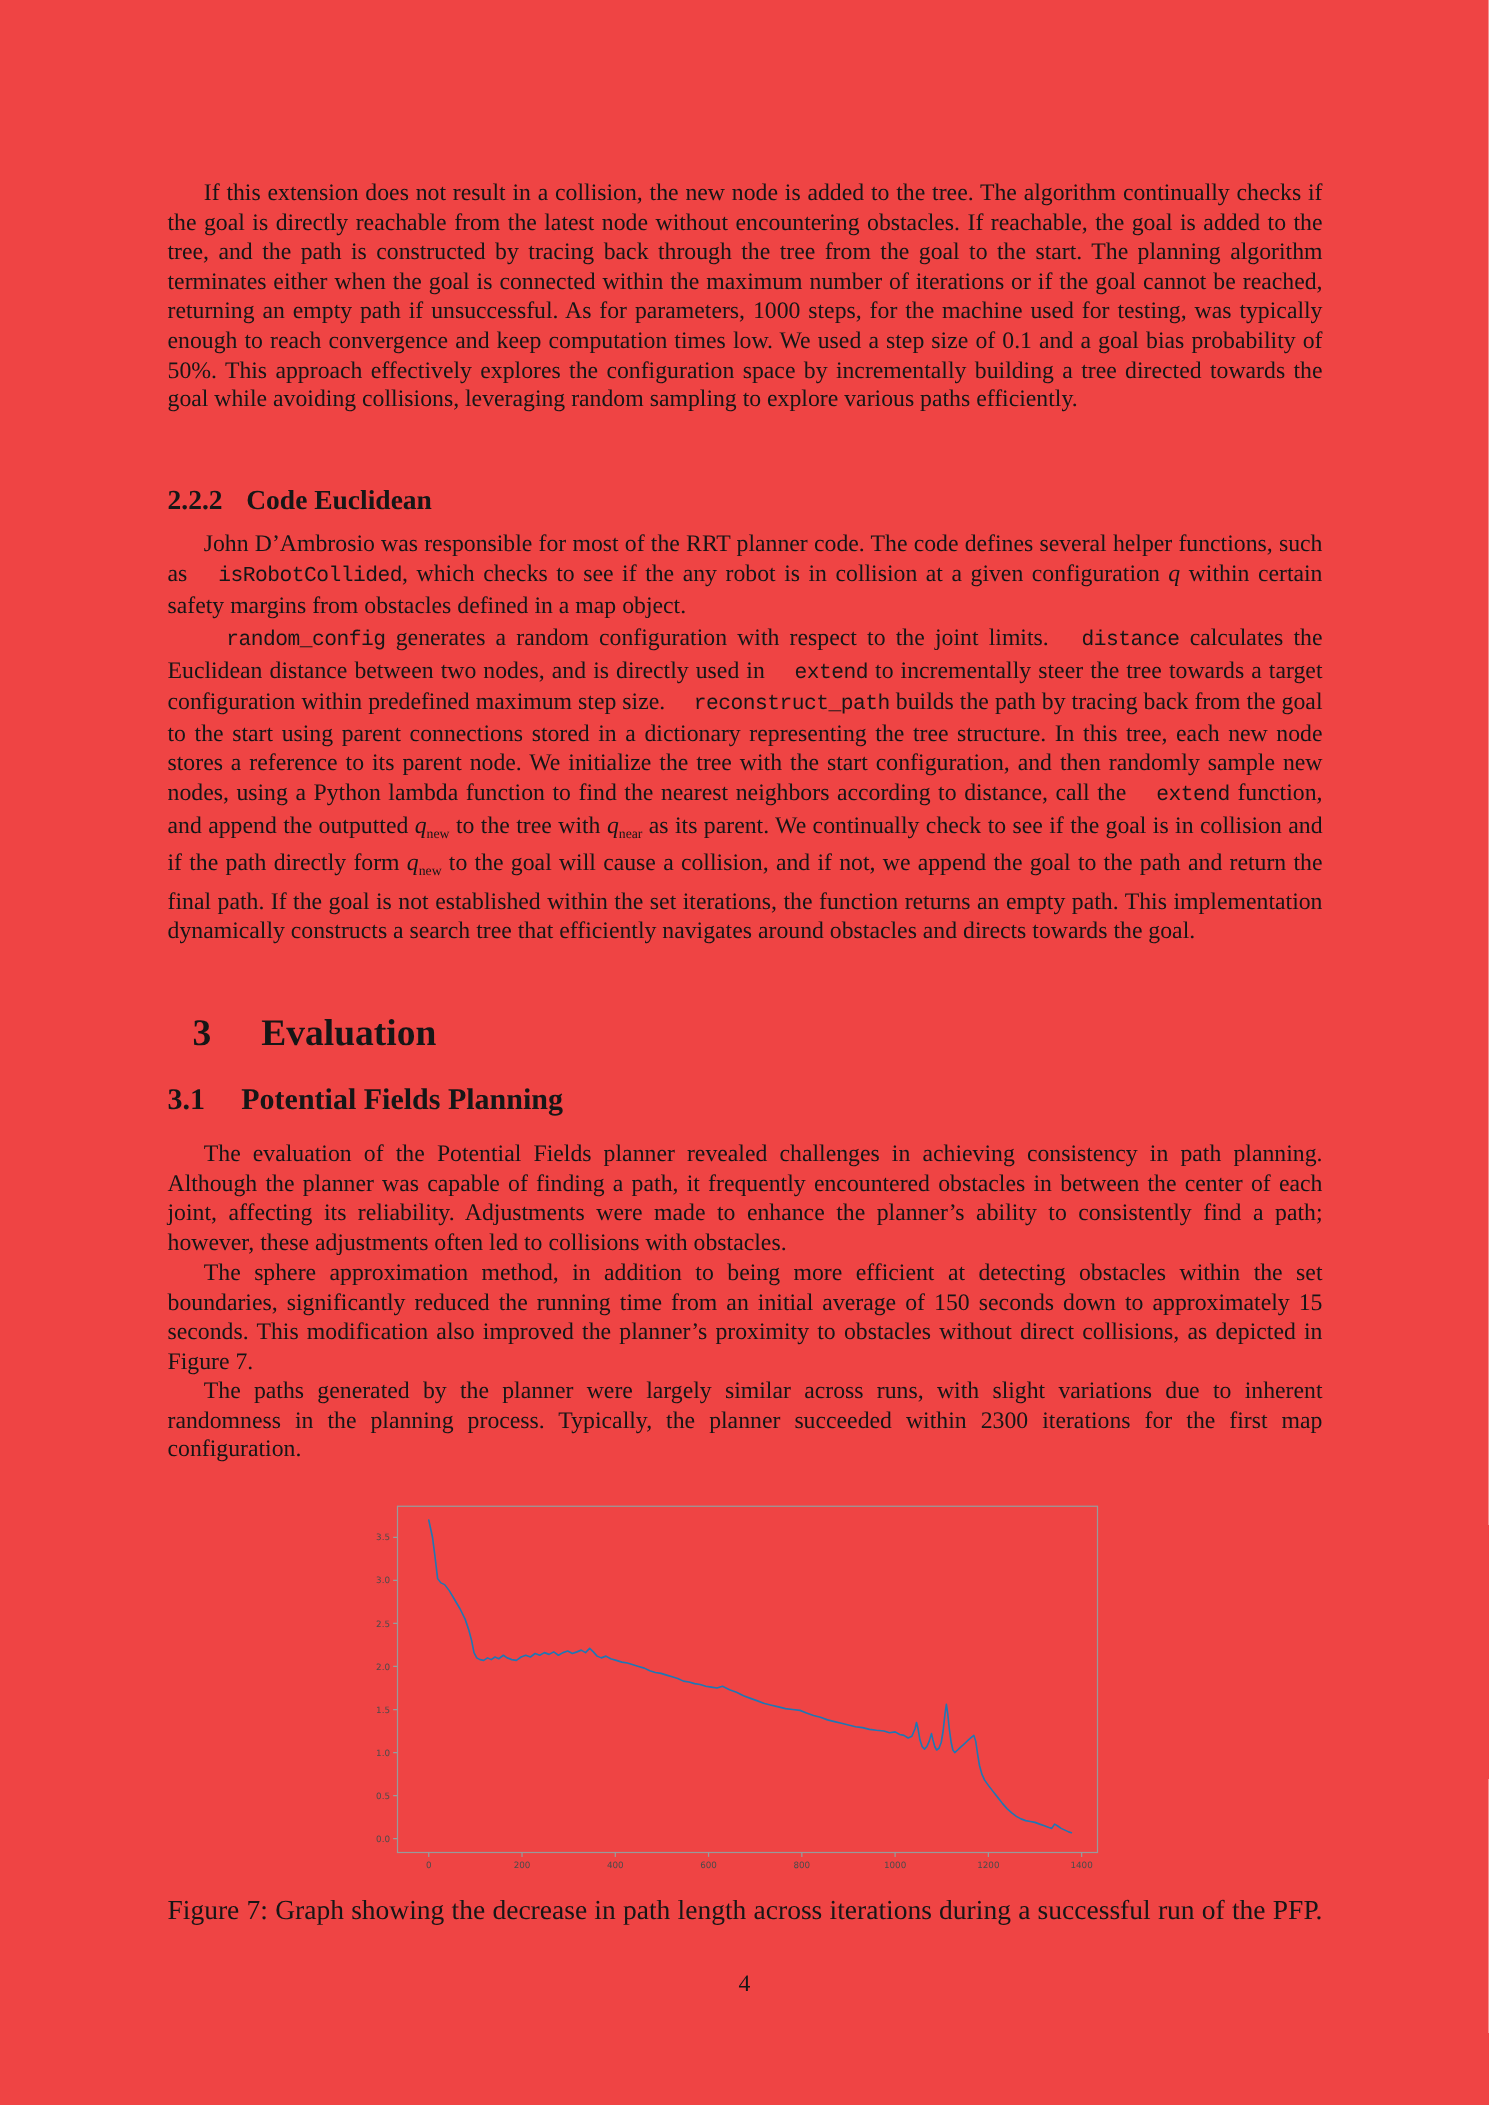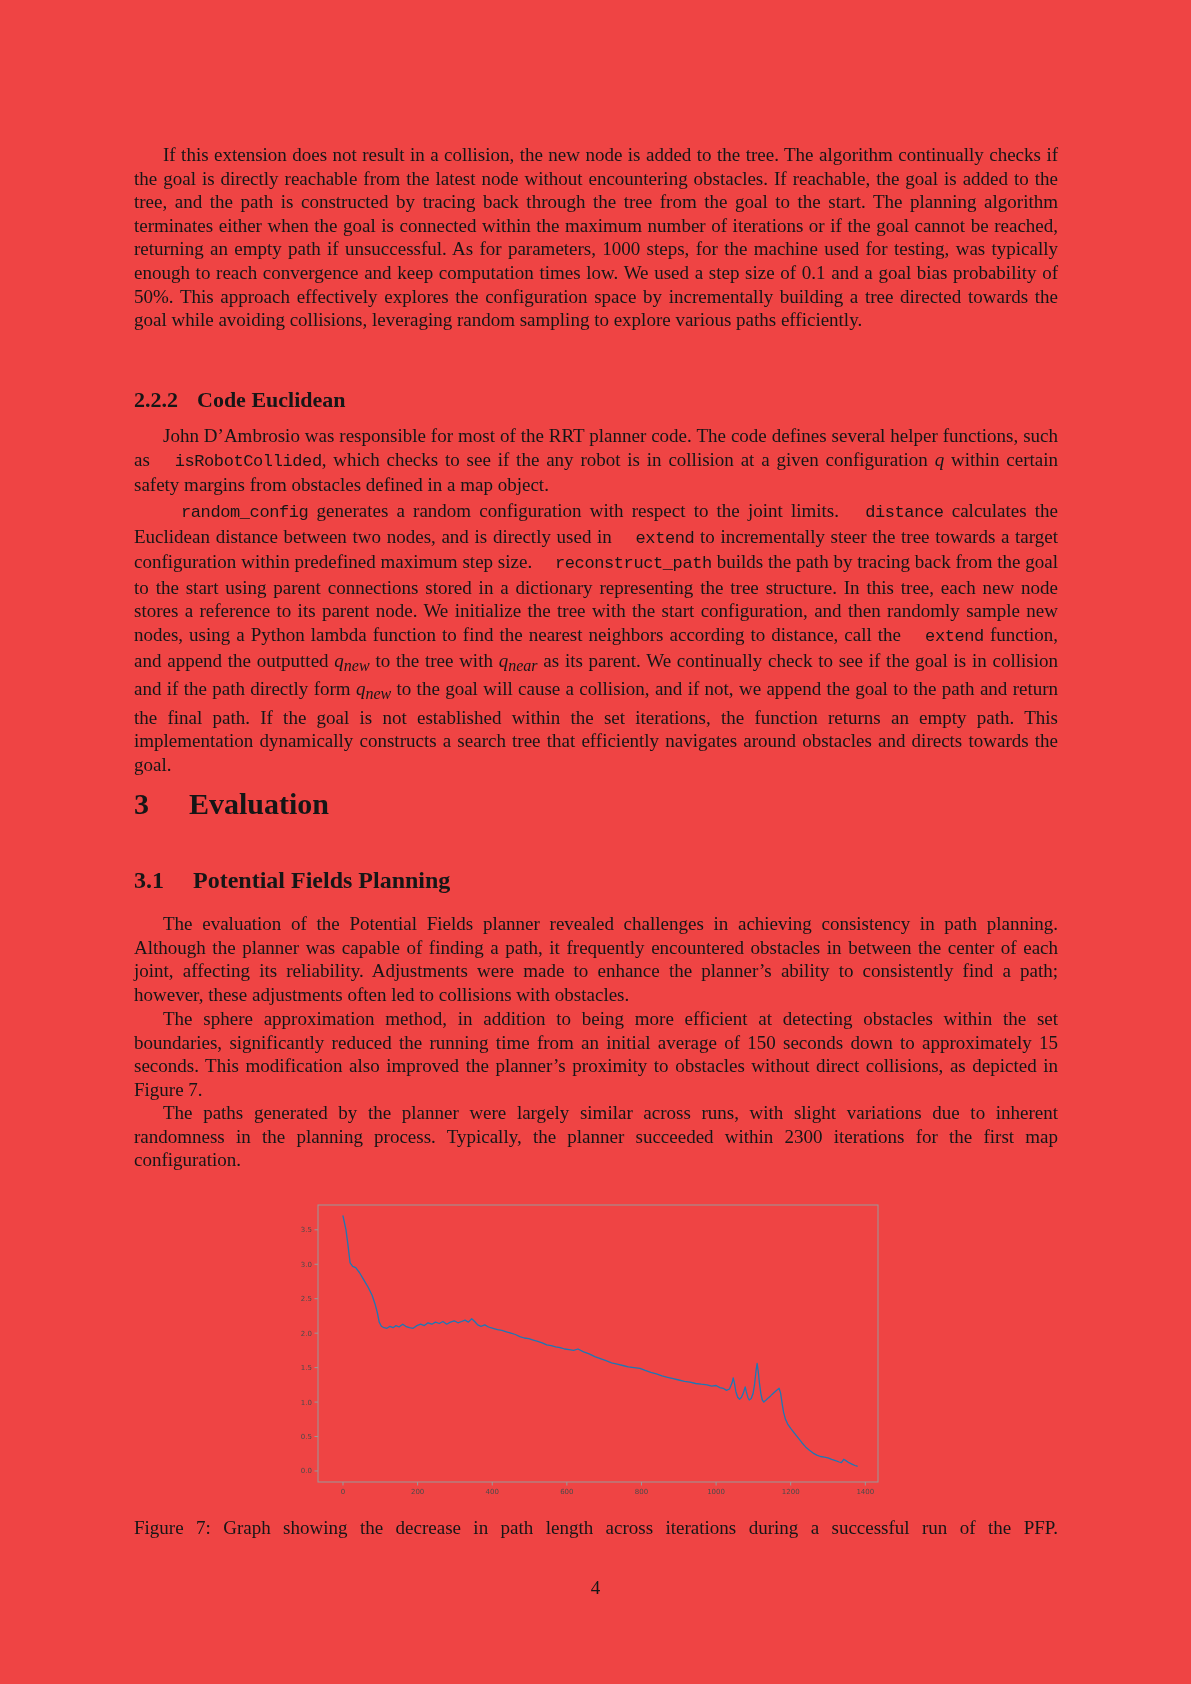--- a/index.html
+++ b/index.html
@@ -8,31 +8,31 @@
     font-family:"Liberation Serif", serif; color:#161616; overflow:hidden;
   }
   .block { position:absolute; left:134px; width:924px; }
   p.body {
     margin:0; font-size:19px; line-height:23.6px;
     text-align:justify; text-indent:29px;
   }
   .seg-n { }
   .seg-c { font-family:"Liberation Mono", monospace; font-size:17px; letter-spacing:-0.4px;margin-left:18px; }
   .seg-i { font-style:italic; }
-  .seg-is { font-style:italic; font-size:16px; vertical-align:-4px; }
+  .seg-is { font-size:11px; vertical-align:-4px; }
   .heading { margin:0; font-weight:bold; white-space:nowrap; }
   .h222 { font-size:22px; }
   .h3   { font-size:30px; }
   .h31  { font-size:24px; }
   .h222 .hnum { margin-right:19px; }
   .h3   .hnum { margin-right:40px; }
   .h31  .hnum { margin-right:29px; }
   .figure-wrap { position:absolute; left:290px; top:1198px; width:600px; height:302px; }
   .caption {
-    margin:0; font-size:19px; line-height:23.6px;
+    margin:0; font-size:22px; line-height:23.6px;
     text-align:justify; text-align-last:justify;
   }
   .pagenum {
     position:absolute; left:0; top:1577px; width:1191px;
     text-align:center; font-size:19px;
   }
   svg .spine { fill:none; stroke:#9a9a9a; stroke-width:1; }
   svg .tickmark { stroke:#9a9a9a; stroke-width:1; }
   svg .ticklabel {
     font-family:"DejaVu Sans", sans-serif; font-size:7px; fill:#4a4a4a;
@@ -47,21 +47,21 @@
   <p class="body block" style="top:143px;"><span class="seg-n">If this extension does not result in a collision, the new node is added to the tree.  The algorithm continually checks if the goal is directly reachable from the latest node without encountering obstacles. If reachable, the goal is added to the tree, and the path is constructed by tracing back through the tree from the goal to the start.  The planning algorithm terminates either when the goal is connected within the maximum number of iterations or if the goal cannot be reached, returning an empty path if unsuccessful. As for parameters, 1000 steps, for the machine used for testing, was typically enough to reach convergence and keep computation times low.  We used a step size of 0.1 and a goal bias probability of 50%.  This approach effectively explores the configuration space by incrementally building a tree directed towards the goal while avoiding collisions, leveraging random sampling to explore various paths efficiently.</span></p>
 
   <h3 class="heading h222 block" style="top:387px;">
     <span class="hnum">2.2.2</span><span>Code Euclidean</span>
   </h3>
 
   <p class="body block" style="top:424px;"><span class="seg-n">John D’Ambrosio was responsible for most of the RRT planner code. The code defines several helper functions, such as </span><span class="seg-c">isRobotCollided</span><span class="seg-n">, which checks to see if the any robot is in collision at a given configuration </span><span class="seg-i">q</span><span class="seg-n"> within certain safety margins from obstacles defined in a map object.</span></p>
 
   <p class="body block" style="top:499px;"><span class="seg-c">random_config</span><span class="seg-n"> generates a random configuration with respect to the joint limits. </span><span class="seg-c">distance</span><span class="seg-n"> calculates the Euclidean distance between two nodes, and is directly used in </span><span class="seg-c">extend</span><span class="seg-n"> to incrementally steer the tree towards a target configuration within predefined maximum step size. </span><span class="seg-c">reconstruct_path</span><span class="seg-n"> builds the path by tracing back from the goal to the start using parent connections stored in a dictionary representing the tree structure.  In this tree, each new node stores a reference to its parent node.  We initialize the tree with the start configuration, and then randomly sample new nodes, using a Python lambda function to find the nearest neighbors according to distance, call the </span><span class="seg-c">extend</span><span class="seg-n"> function, and append the outputted </span><span class="seg-i">q</span><span class="seg-is">new</span><span class="seg-n"> to the tree with </span><span class="seg-i">q</span><span class="seg-is">near</span><span class="seg-n"> as its parent.  We continually check to see if the goal is in collision and if the path directly form </span><span class="seg-i">q</span><span class="seg-is">new</span><span class="seg-n"> to the goal will cause a collision, and if not, we append the goal to the path and return the final path.  If the goal is not established within the set iterations, the function returns an empty path.  This implementation dynamically constructs a search tree that efficiently navigates around obstacles and directs towards the goal.</span></p>
 
-  <h1 class="heading h3 block" style="top:787px;">
+  <h1 class="heading h3 block" style="top:810px;margin-left:20px;">
     <span class="hnum">3</span><span>Evaluation</span>
   </h1>
 
   <h2 class="heading h31 block" style="top:867px;">
     <span class="hnum">3.1</span><span>Potential Fields Planning</span>
   </h2>
 
   <p class="body block" style="top:912px;"><span class="seg-n">The evaluation of the Potential Fields planner revealed challenges in achieving consistency in path planning.  Although the planner was capable of finding a path, it frequently encountered obstacles in between the center of each joint, affecting its reliability.  Adjustments were made to enhance the planner’s ability to consistently find a path; however, these adjustments often led to collisions with obstacles.</span></p>
 
   <p class="body block" style="top:1007px;"><span class="seg-n">The sphere approximation method, in addition to being more efficient at detecting obstacles within the set boundaries, significantly reduced the running time from an initial average of 150 seconds down to approximately 15 seconds.  This modification also improved the planner’s proximity to obstacles without direct collisions, as depicted in Figure 7.</span></p>

